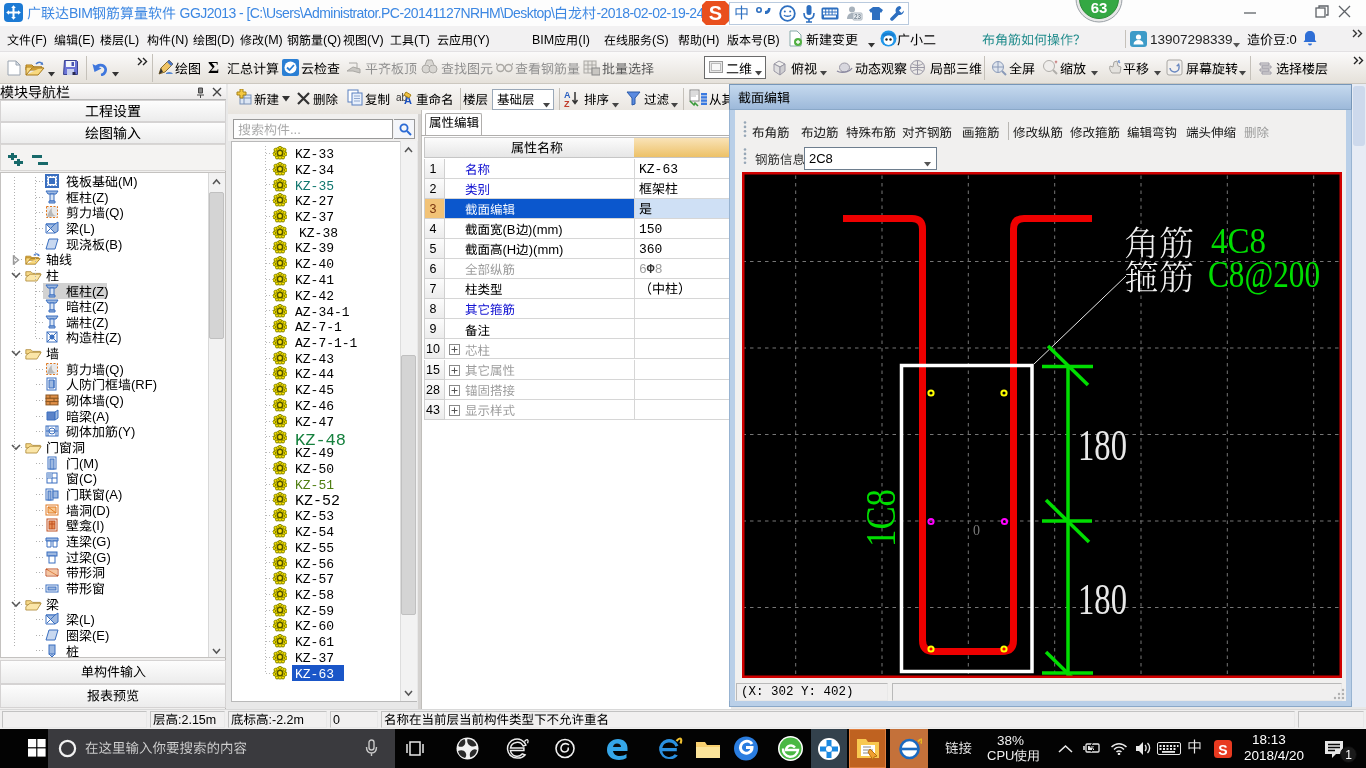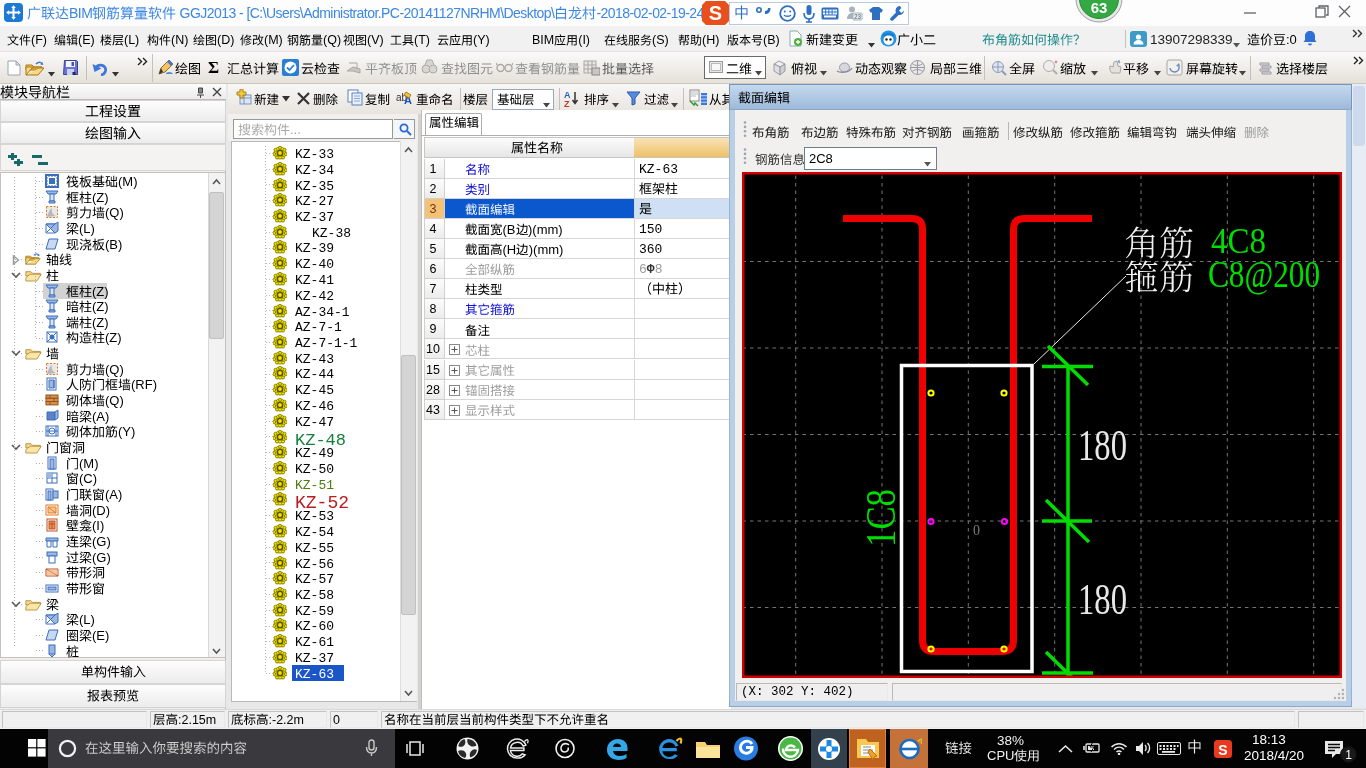--- a/index.html
+++ b/index.html
@@ -1155,21 +1155,21 @@
           <circle cx="7" cy="1.8" r="1.5"></circle>
           <circle cx="11.5" cy="3.8" r="1.5"></circle>
           <circle cx="12.8" cy="8" r="1.5"></circle>
           <circle cx="10" cy="11.5" r="1.5"></circle>
           <circle cx="4" cy="11.5" r="1.5"></circle>
           <circle cx="1.2" cy="8" r="1.5"></circle>
           <circle cx="2.5" cy="3.8" r="1.5"></circle>
         </g>
         <circle cx="7" cy="7" r="2.7" fill="#f8e000" stroke="#555500" stroke-width="1.6"></circle>
       </svg>
-      <div class="abs" style="left:67px;top:95px;font-size:13px;font-family:'Liberation Mono',monospace;color:#000000">KZ-35</div>
+      <div class="abs" style="left:67px;top:95px;font-size:13px;font-family:'Liberation Mono',monospace;color:#0f766e">KZ-35</div>
       <div class="abs" style="left:38px;top:116px;width:7px;height:1px;background-image:linear-gradient(90deg,#b8b8b8 1px,transparent 1px);background-size:3px 1px"></div>
       <svg class="abs" style="left:45px;top:109px" width="14" height="14">
         <circle cx="7" cy="7" r="6" fill="#f8e000" stroke="#888800"></circle>
         <g fill="#f8e000" stroke="#888800">
           <circle cx="7" cy="1.8" r="1.5"></circle>
           <circle cx="11.5" cy="3.8" r="1.5"></circle>
           <circle cx="12.8" cy="8" r="1.5"></circle>
           <circle cx="10" cy="11.5" r="1.5"></circle>
           <circle cx="4" cy="11.5" r="1.5"></circle>
           <circle cx="1.2" cy="8" r="1.5"></circle>
@@ -1200,21 +1200,21 @@
           <circle cx="7" cy="1.8" r="1.5"></circle>
           <circle cx="11.5" cy="3.8" r="1.5"></circle>
           <circle cx="12.8" cy="8" r="1.5"></circle>
           <circle cx="10" cy="11.5" r="1.5"></circle>
           <circle cx="4" cy="11.5" r="1.5"></circle>
           <circle cx="1.2" cy="8" r="1.5"></circle>
           <circle cx="2.5" cy="3.8" r="1.5"></circle>
         </g>
         <circle cx="7" cy="7" r="2.7" fill="#f8e000" stroke="#555500" stroke-width="1.6"></circle>
       </svg>
-      <div class="abs" style="left:84px;top:142px;font-size:13px;font-family:'Liberation Mono',monospace;color:#000">KZ-38</div>
+      <div class="abs" style="left:71px;top:142px;font-size:13px;font-family:'Liberation Mono',monospace;color:#000">KZ-38</div>
       <div class="abs" style="left:38px;top:164px;width:7px;height:1px;background-image:linear-gradient(90deg,#b8b8b8 1px,transparent 1px);background-size:3px 1px"></div>
       <svg class="abs" style="left:45px;top:156px" width="14" height="14">
         <circle cx="7" cy="7" r="6" fill="#f8e000" stroke="#888800"></circle>
         <g fill="#f8e000" stroke="#888800">
           <circle cx="7" cy="1.8" r="1.5"></circle>
           <circle cx="11.5" cy="3.8" r="1.5"></circle>
           <circle cx="12.8" cy="8" r="1.5"></circle>
           <circle cx="10" cy="11.5" r="1.5"></circle>
           <circle cx="4" cy="11.5" r="1.5"></circle>
           <circle cx="1.2" cy="8" r="1.5"></circle>
@@ -1455,21 +1455,21 @@
           <circle cx="7" cy="1.8" r="1.5"></circle>
           <circle cx="11.5" cy="3.8" r="1.5"></circle>
           <circle cx="12.8" cy="8" r="1.5"></circle>
           <circle cx="10" cy="11.5" r="1.5"></circle>
           <circle cx="4" cy="11.5" r="1.5"></circle>
           <circle cx="1.2" cy="8" r="1.5"></circle>
           <circle cx="2.5" cy="3.8" r="1.5"></circle>
         </g>
         <circle cx="7" cy="7" r="2.7" fill="#f8e000" stroke="#555500" stroke-width="1.6"></circle>
       </svg>
-      <div class="abs" style="left:67px;top:409px;font-size:18px;font-family:'Liberation Mono',monospace;color:#b91c1c">KZ-52</div>
+      <div class="abs" style="left:67px;top:409px;font-size:15px;font-family:'Liberation Mono',monospace;color:#000000">KZ-52</div>
       <div class="abs" style="left:38px;top:431px;width:7px;height:1px;background-image:linear-gradient(90deg,#b8b8b8 1px,transparent 1px);background-size:3px 1px"></div>
       <svg class="abs" style="left:45px;top:424px" width="14" height="14">
         <circle cx="7" cy="7" r="6" fill="#f8e000" stroke="#888800"></circle>
         <g fill="#f8e000" stroke="#888800">
           <circle cx="7" cy="1.8" r="1.5"></circle>
           <circle cx="11.5" cy="3.8" r="1.5"></circle>
           <circle cx="12.8" cy="8" r="1.5"></circle>
           <circle cx="10" cy="11.5" r="1.5"></circle>
           <circle cx="4" cy="11.5" r="1.5"></circle>
           <circle cx="1.2" cy="8" r="1.5"></circle>

